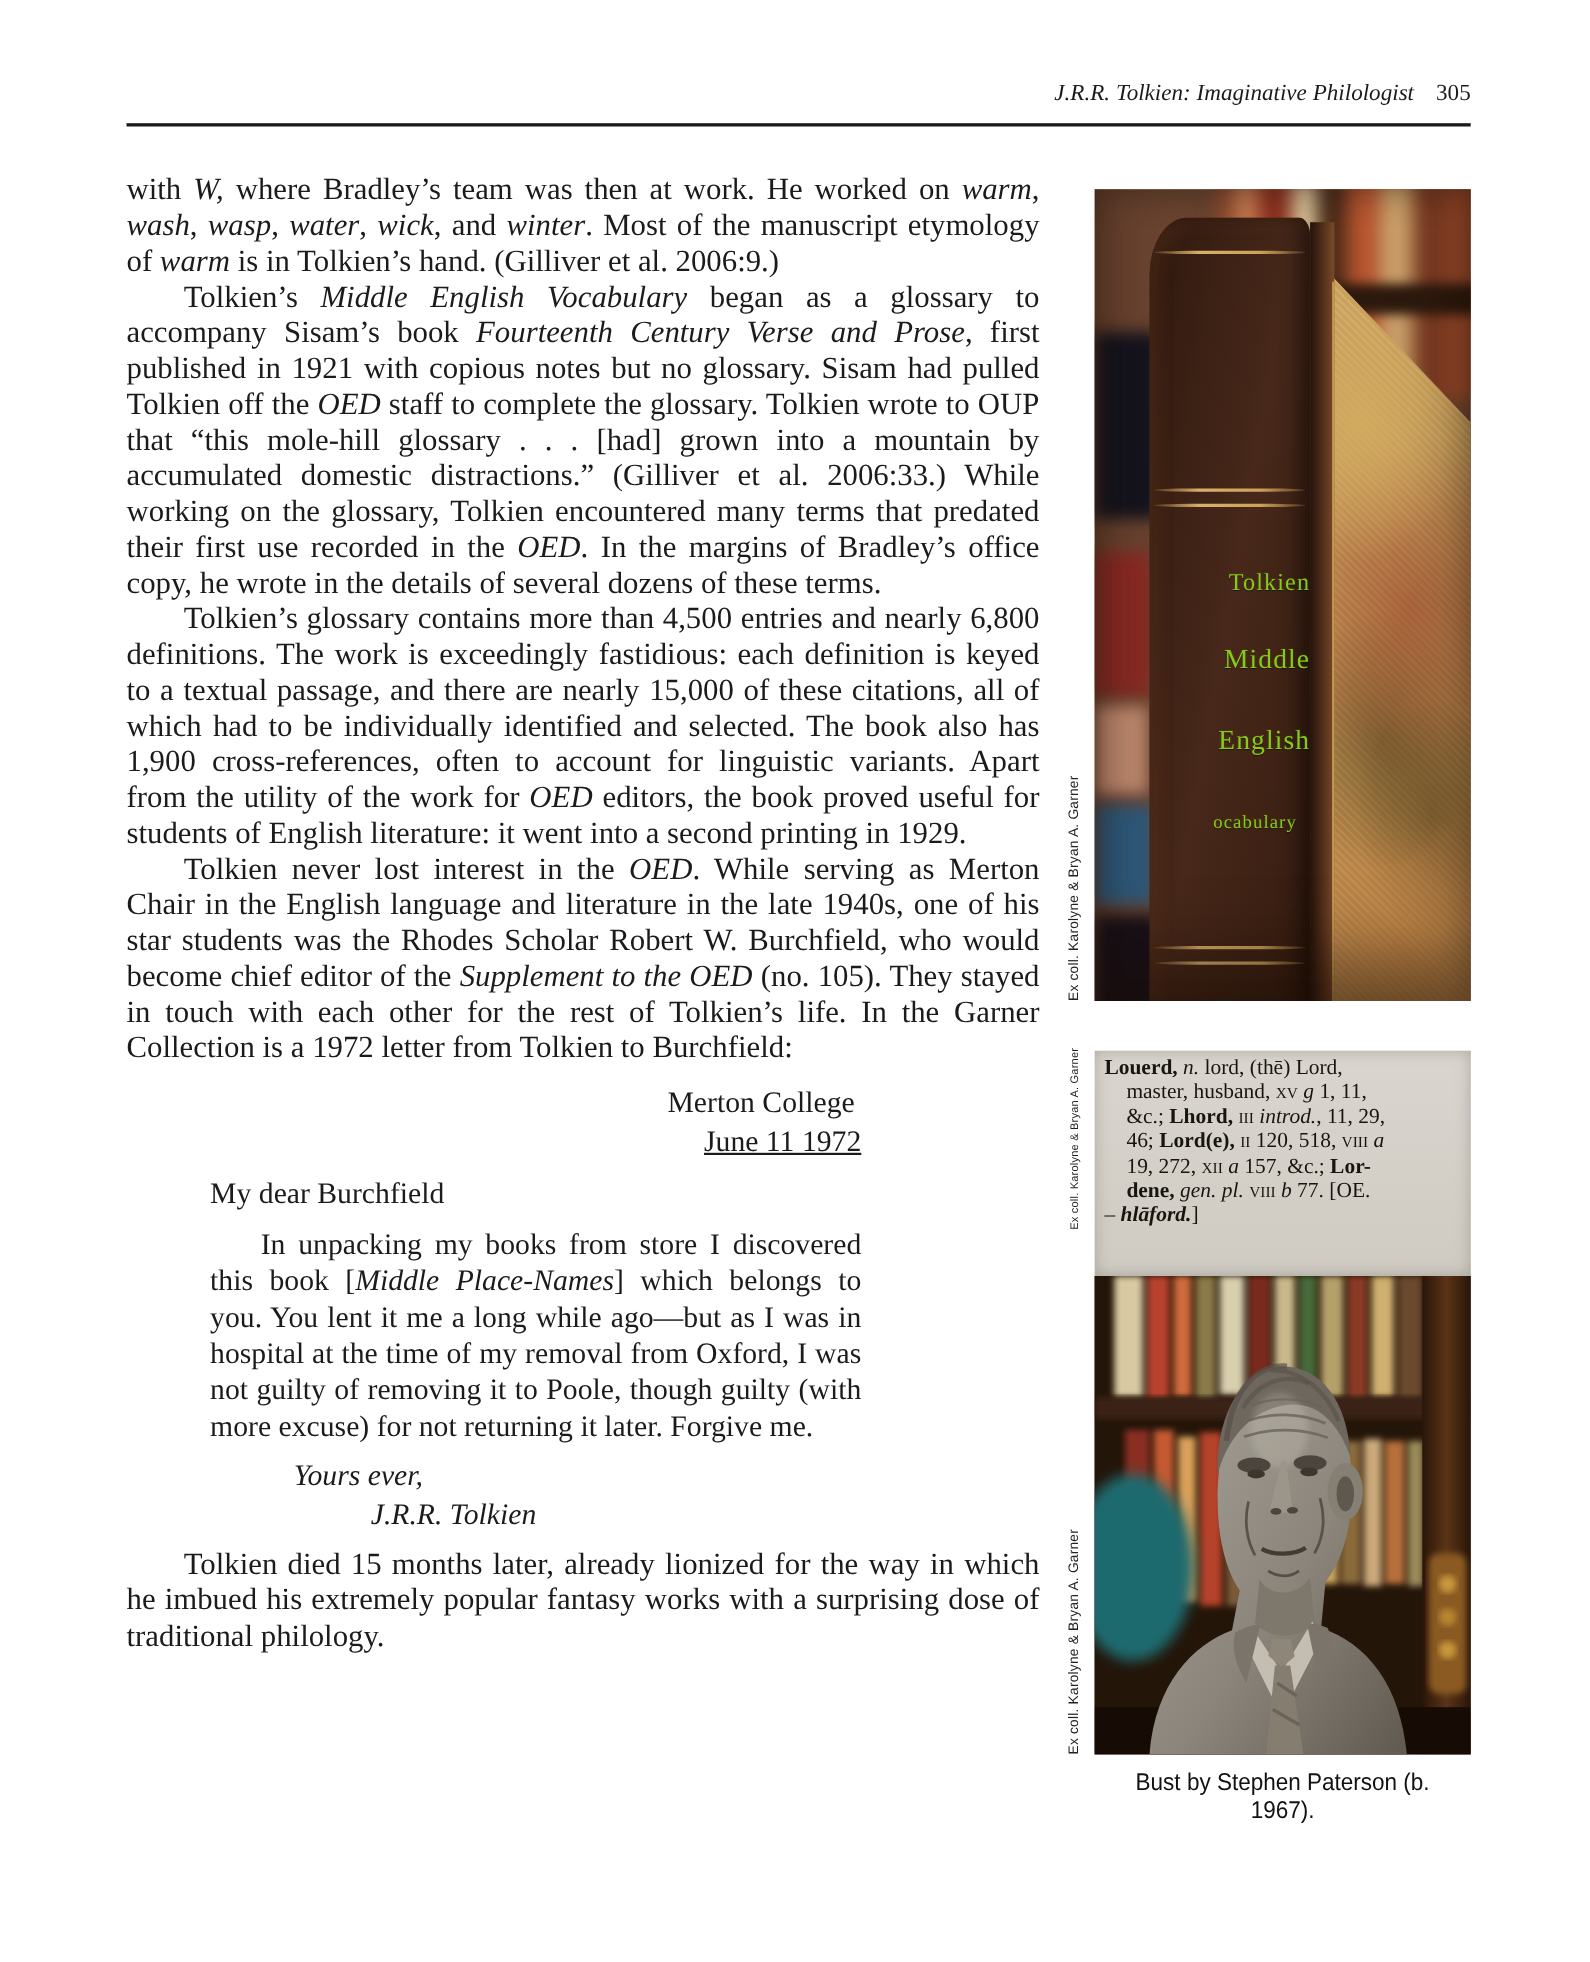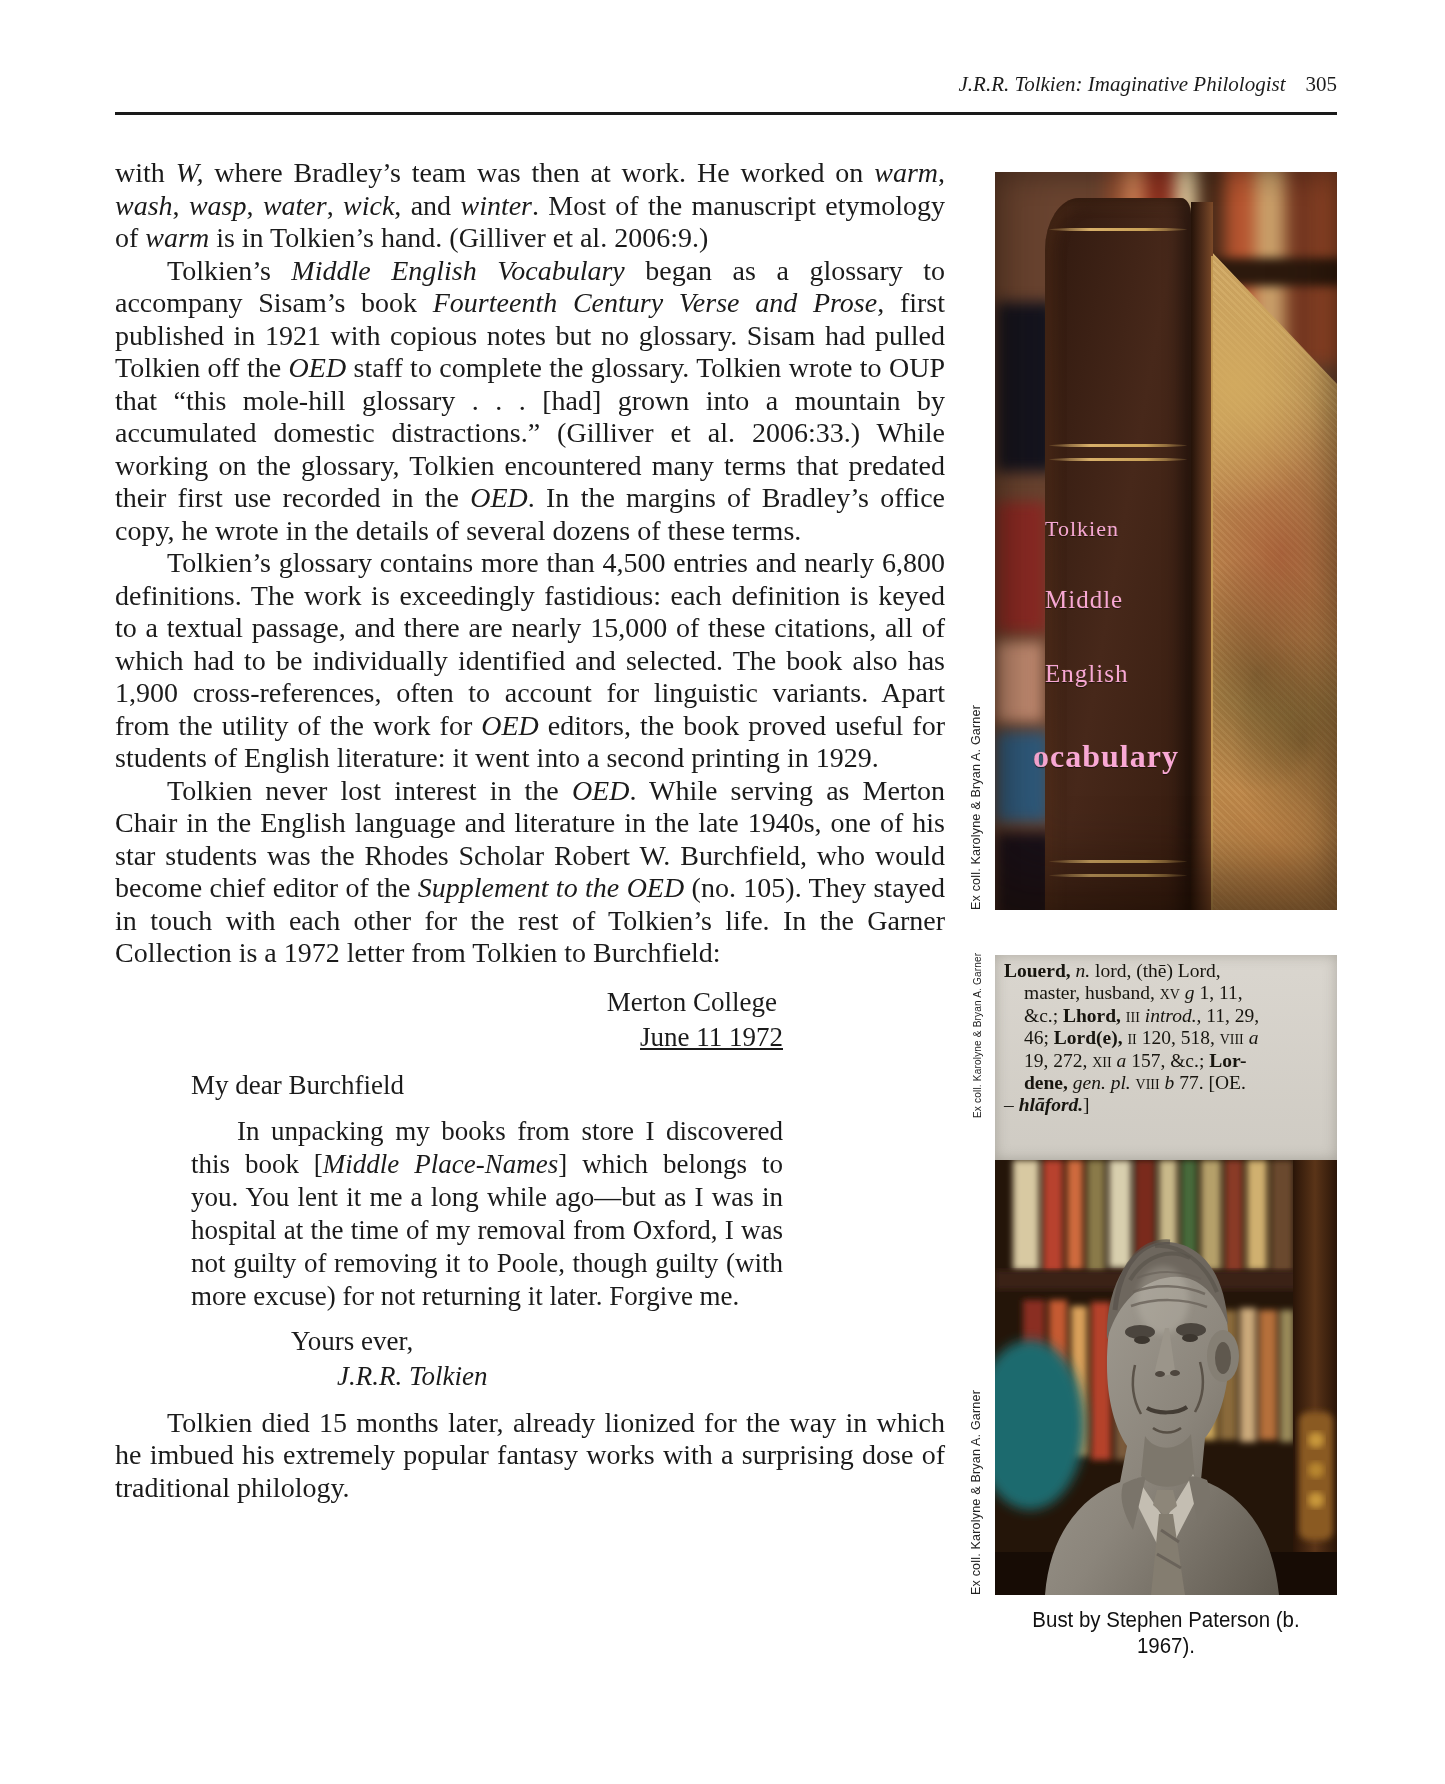--- a/index.html
+++ b/index.html
@@ -21,21 +21,21 @@
   .it { font-style:italic; }
   .bd { font-weight:bold; }
   .sc { font-variant:small-caps; }
 
   
   .letter { margin:16px 0 14px 76px; width:592px; font-size:27px; line-height:33px; }
   .letter .place { text-align:right; padding-right:6px; }
   .letter .date  { text-align:right; padding-right:0; margin-top:2px;text-decoration:underline; }
   .letter .salutation { margin-top:15px; }
   .letter .lbody { margin-top:13px; text-align:justify; text-indent:46px; }
-  .letter .closing { margin-top:12px; margin-left:100px; }
+  .letter .closing { margin-top:12px; margin-left:76px;font-style:italic; }
   .letter .signature { margin-left:146px; margin-top:2px;font-style:italic; }
 
   
   .photo { position:absolute; overflow:hidden; }
 
   
   #spinePhoto { left:995px; top:172px; width:342px; height:738px; background:#6a4430; }
   #spinePhoto .blob { position:absolute; filter:blur(7px); }
   .sp-bgtop { position:absolute; left:110px; top:-8px; width:240px; height:200px;
     background:linear-gradient(90deg,#8a4a2e 0 18px,#c57a50 18px 40px,#8a2f1e 40px 70px,
@@ -59,22 +59,22 @@
   .sp-joint { position:absolute; left:196px; top:30px; width:22px; height:880px;
     background:linear-gradient(90deg,#241208,#54301c 55%,#7c4a28); }
   .sp-goldedge { position:absolute; left:216px; top:84px; width:2px; height:800px;
     background:rgba(214,174,94,.8); }
   .sp-spine { position:absolute; left:50px; top:26px; width:146px; height:884px;
     background:linear-gradient(100deg,#30190f 0%,#47281a 45%,#3a1f12 80%,#2b150c 100%);
     border-radius:34px 10px 0 0 / 52px 16px 0 0;
     box-shadow:inset -10px 0 18px rgba(0,0,0,.45), inset 8px 6px 14px rgba(130,80,45,.25); }
   .gold-band { position:absolute; left:54px; width:138px; height:3px; border-radius:50%/100%;
     background:linear-gradient(90deg, rgba(220,180,100,.15), #d8b06a 30%, #caa258 70%, rgba(220,180,100,.15)); }
-  .sp-title { position:absolute; left:50px; width:146px; text-align:left;
-    color:#f9a8d4; letter-spacing:1px; font-family:"Liberation Serif", serif;
+  .sp-title { position:absolute; left:50px; width:146px; text-align:right;
+    color:#84cc16; letter-spacing:1px; font-family:"Liberation Serif", serif;
     text-shadow:0 1px 1px rgba(0,0,0,.65), 0 0 2px rgba(255,220,140,.2); }
   .sp-vignette { position:absolute; inset:0;
     box-shadow:inset 0 -42px 60px rgba(25,12,4,.5), inset 0 8px 26px rgba(0,0,0,.22); }
 
   
   #dictPhoto { left:995px; top:955px; width:342px; height:205px;
     background:linear-gradient(180deg,#dad6cf,#cfcbc3);
     box-shadow:inset 0 0 14px rgba(90,85,75,.35); }
   .dict-text { position:absolute; left:9px; top:5px; right:3px;
     font-family:"Liberation Serif", serif; font-size:19.5px; line-height:22.4px;
@@ -137,21 +137,21 @@
     <div class="sp-goldedge"></div>
     <div class="sp-spine"></div>
     <div class="gold-band" style="top:56px;"></div>
     <div class="gold-band" style="top:272px;"></div>
     <div class="gold-band" style="top:286px;"></div>
     <div class="gold-band" style="top:688px;"></div>
     <div class="gold-band" style="top:702px;"></div>
     <div class="sp-title" style="top:344px;font-size:22px;">Tolkien</div>
     <div class="sp-title" style="top:414px;font-size:25px;">Middle</div>
     <div class="sp-title" style="top:488px;font-size:25px;">English</div>
-    <div class="sp-title" style="top:566px;font-size:32px;transform:translateX(-12px);font-weight:bold;">ocabulary</div>
+    <div class="sp-title" style="top:566px;font-size:17px;transform:translateX(-12px);">ocabulary</div>
     <div class="sp-vignette"></div>
   </div>
 
   <div class="photo" id="dictPhoto">
     <div class="dict-text">
       <div class="dl"><span class="bd">Louerd,</span><span> </span><span class="it">n.</span><span> lord, (thē) Lord,</span></div>
       <div class="dl m"><span>master, husband, </span><span class="sc">xv</span><span> </span><span class="it">g</span><span> 1, 11,</span></div>
       <div class="dl m"><span>&amp;c.; </span><span class="bd">Lhord,</span><span> </span><span class="sc">iii</span><span> </span><span class="it">introd.</span><span>, 11, 29,</span></div>
       <div class="dl m"><span>46; </span><span class="bd">Lord(e),</span><span> </span><span class="sc">ii</span><span> 120, 518, </span><span class="sc">viii</span><span> </span><span class="it">a</span></div>
       <div class="dl m"><span>19, 272, </span><span class="sc">xii</span><span> </span><span class="it">a</span><span> 157, &amp;c.; </span><span class="bd">Lor-</span></div>

